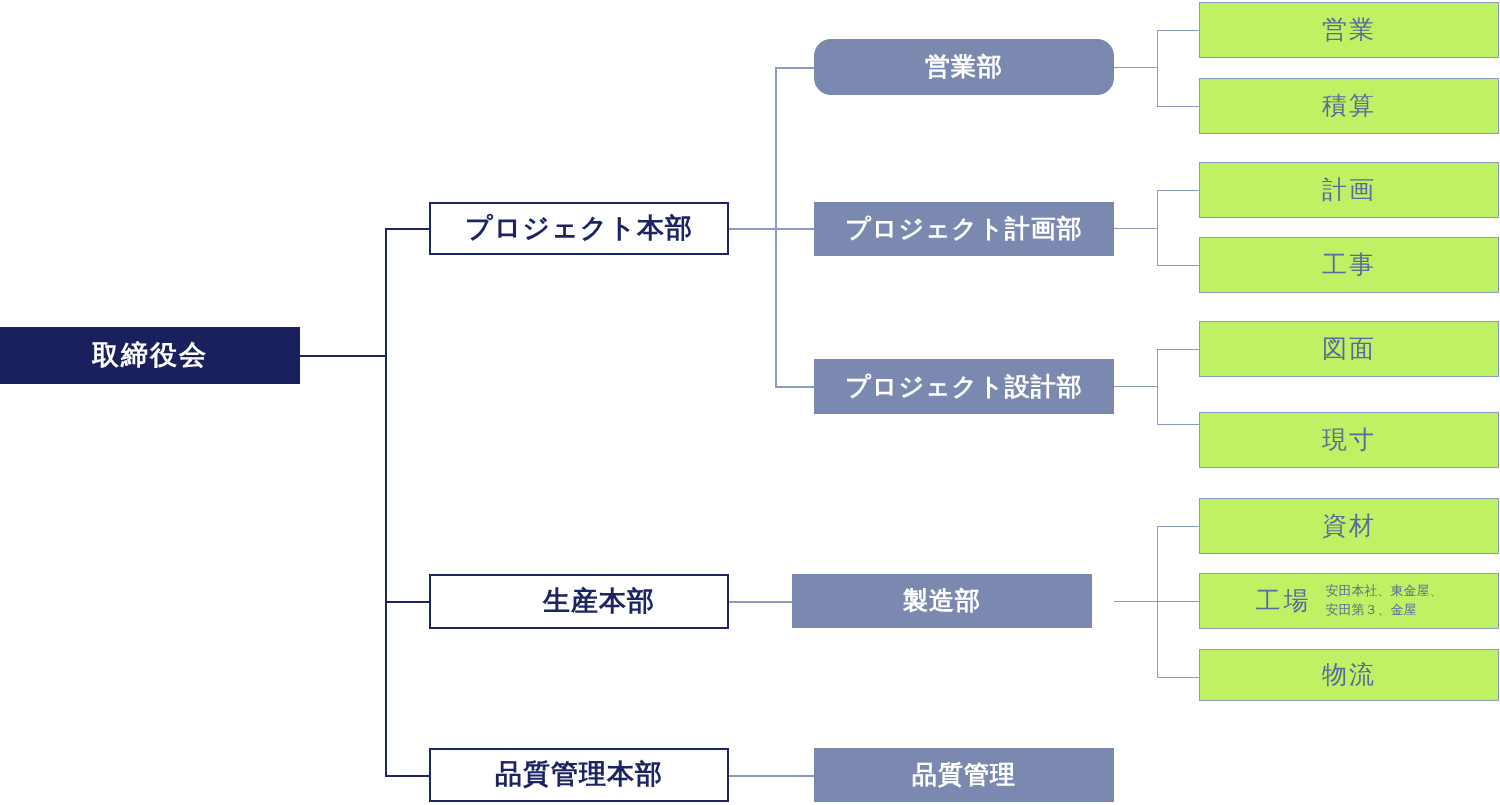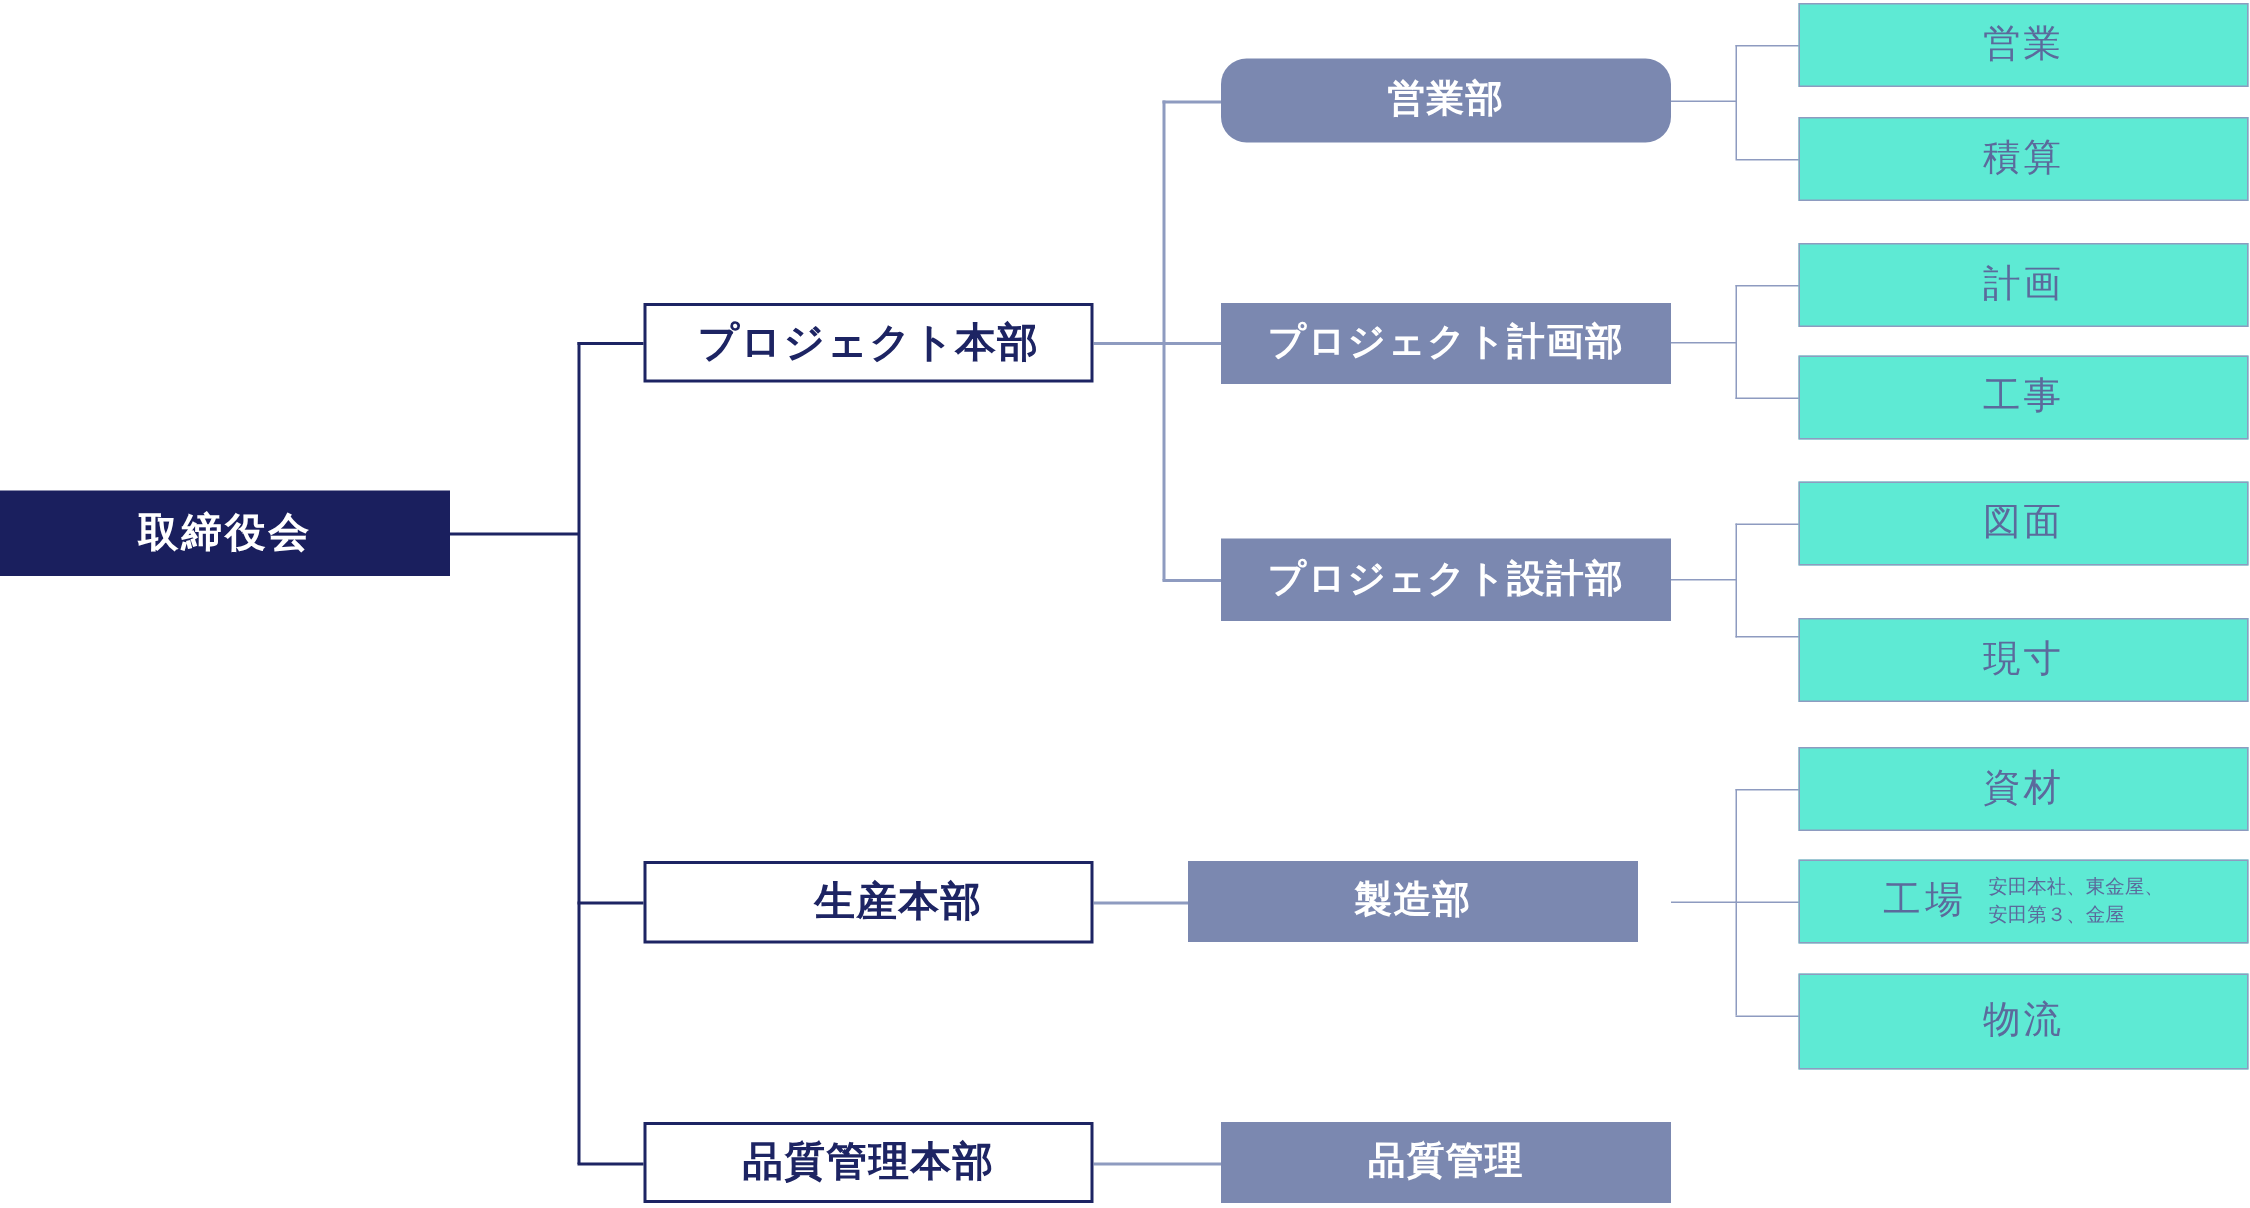--- a/index.html
+++ b/index.html
@@ -55,21 +55,21 @@
     background: #7b88b0;
     color: #ffffff;
     border: none;
     font-size: 25px;
     font-weight: 700;
     letter-spacing: 1px;
   }
 
   
   .node.lv4 {
-    background: #5eead4;
+    background: #bef264;
     color: #5b6a9c;
     border: 1.5px solid #8e9bc0;
     font-size: 25px;
     font-weight: 400;
     letter-spacing: 2px;
   }
 
   
   .node.lv4.with-note {
     justify-content: center;
@@ -200,17 +200,17 @@
   </div>
 
   <div class="node lv4" style="left:1199px; top:498px; width:300px; height:56px;">
     <span>資材</span>
   </div>
   <div class="node lv4 with-note" style="left:1199px; top:573px; width:300px; height:56px;">
     <span class="main-label">工場</span>
     <span class="note-label">安田本社、東金屋、
 安田第３、金屋</span>
   </div>
-  <div class="node lv4" style="left:1199px; top:649px; width:300px; height:64px;">
+  <div class="node lv4" style="left:1199px; top:649px; width:300px; height:52px;">
     <span>物流</span>
   </div>
 
 </div>
 
 </body></html>

